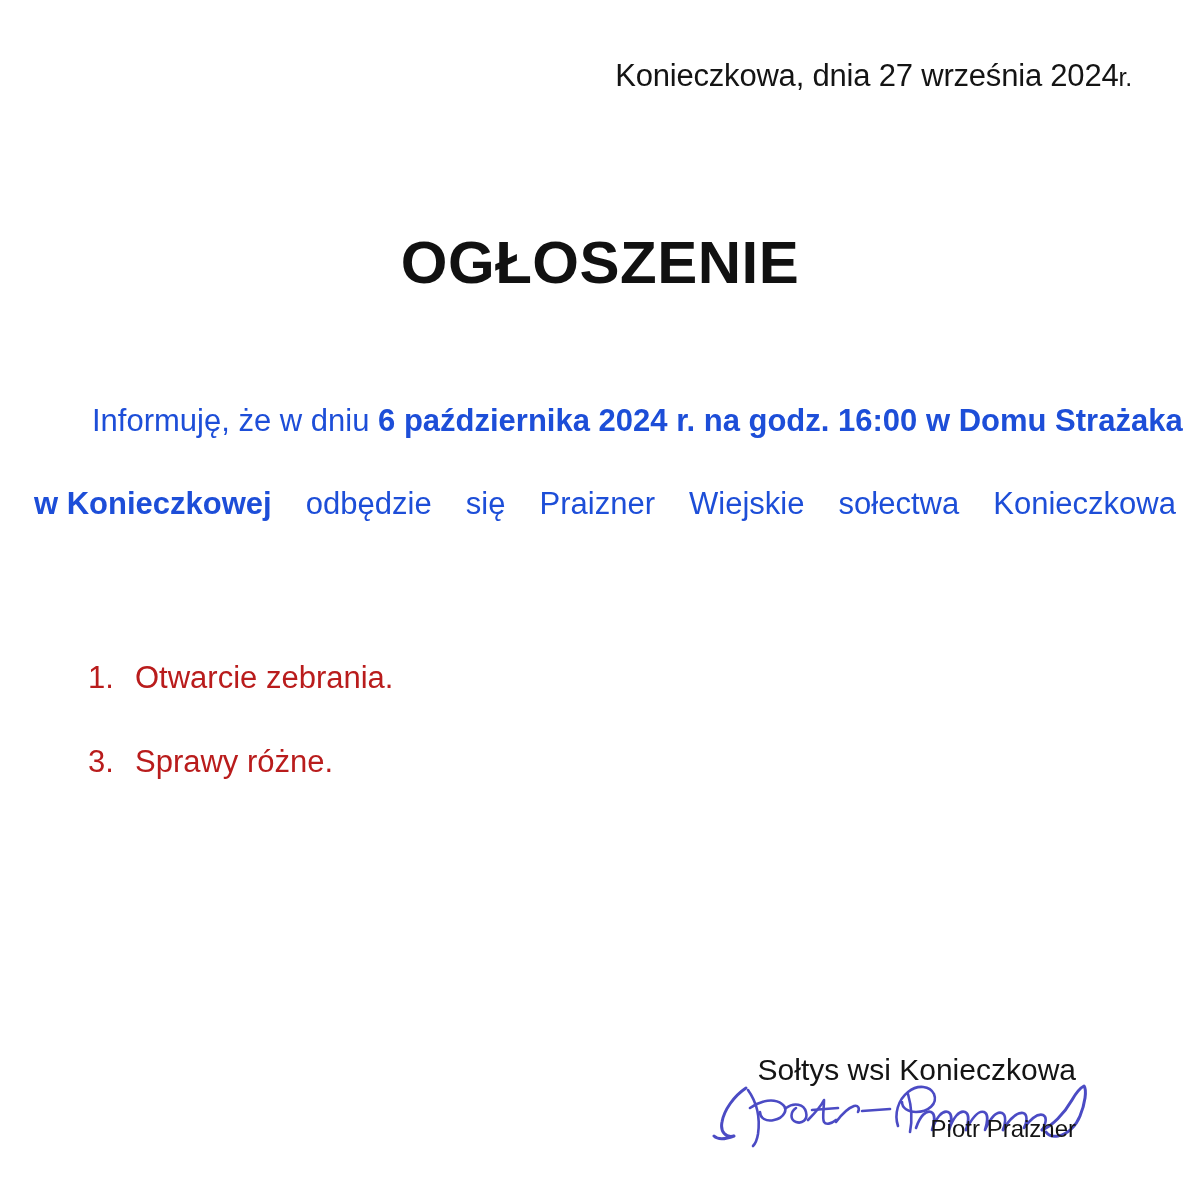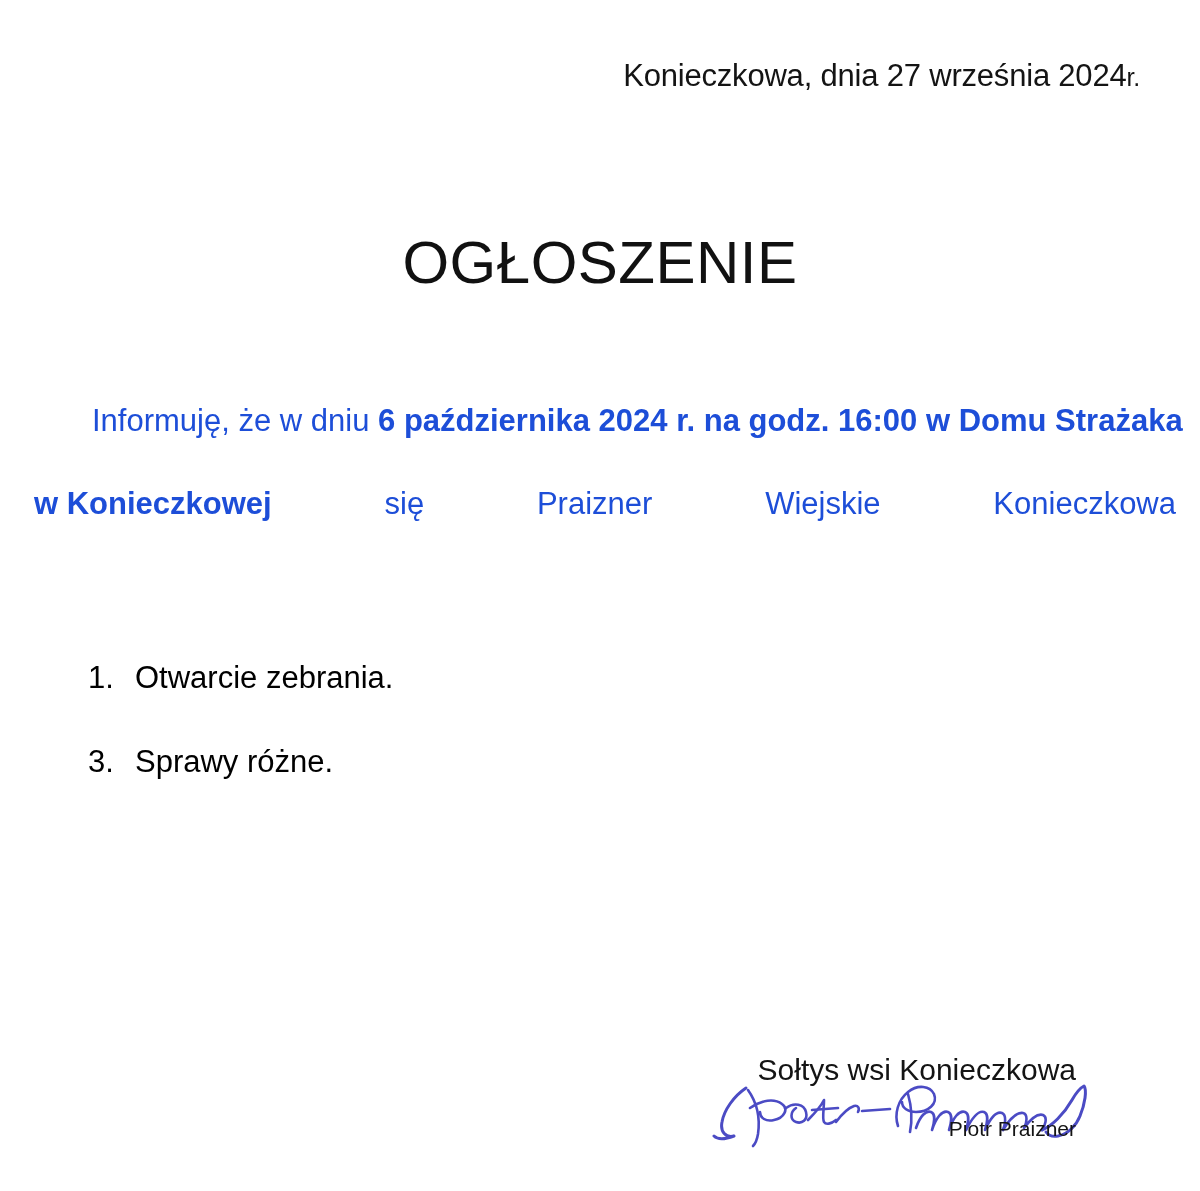--- a/index.html
+++ b/index.html
@@ -24,35 +24,34 @@
   .date-line {
     position: absolute;
     top: 58px;
     left: 0;
     width: 1132px;
     text-align: right;
     font-size: 31px;
     letter-spacing: -0.2px;
     color: #141414;
     white-space: nowrap;
-    padding-left: 8px;
   }
   .date-line .suffix {
     font-size: 25px;
   }
 
   
   .doc-title {
     position: absolute;
     top: 228px;
     left: 0;
     width: 1200px;
     text-align: center;
     font-size: 60px;
-    font-weight: normal;
+    font-weight: bold;
     letter-spacing: 0.5px;
     color: #111111;
   }
 
   
   .body-block {
     position: absolute;
     top: 379px;
     left: 34px;
     width: 1142px;
@@ -90,21 +89,21 @@
     top: 657px;
     left: 88px;
     width: 1060px;
     margin: 0;
     padding: 0;
     list-style: none;
   }
   .agenda li {
     font-size: 31px;
     line-height: 42px;
-    color: #000000;
+    color: #b91c1c;
     margin-bottom: 42px;
     white-space: nowrap;
   }
   .agenda li .num {
     display: inline-block;
     width: 47px;
   }
 
   
   .sig-block {
@@ -125,21 +124,21 @@
     height: 56px;
     margin-top: -4px;
   }
   .sig-graphic svg {
     position: absolute;
     top: -6px;
     left: -24px;
   }
   .sig-name {
     position: relative;
-    font-size: 21px;
+    font-size: 24px;
     line-height: 34px;
     color: #141414;
     margin-top: -28px;
     white-space: nowrap;
   }
 </style>
 </head>
 <body>
 
 <div id="page">
@@ -152,23 +151,25 @@
 
   <div class="body-block">
     <div class="para">
 
       <span class="jline">
         <span class="lead-indent"></span><span>Informuję,  że w dniu </span><b>6 października 2024 r. na godz. 16:00 w Domu Strażaka</b>
       </span>
 
       <span class="jline justify">
         <b>w  Konieczkowej</b>
+        <span>odbędzie</span>
         <span>się</span>
         <span>Praizner</span>
         <span>Wiejskie</span>
+        <span>sołectwa</span>
         <span>Konieczkowa</span>
       </span>
 
 
     </div>
   </div>
 
   <ol class="agenda">
     <li>
       <span class="num">1.</span><span>Otwarcie zebrania.</span>

